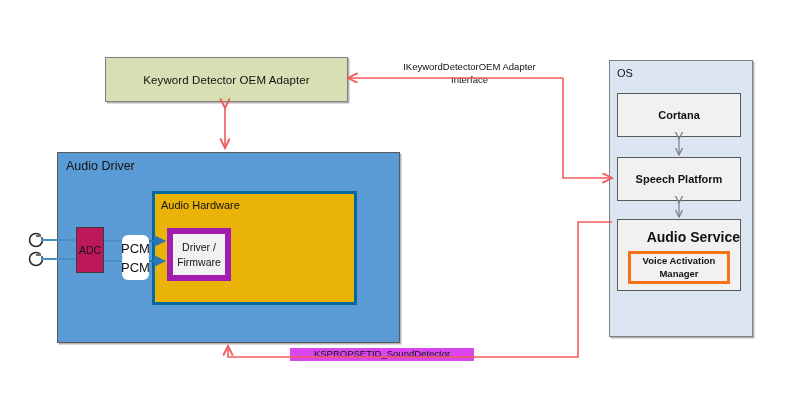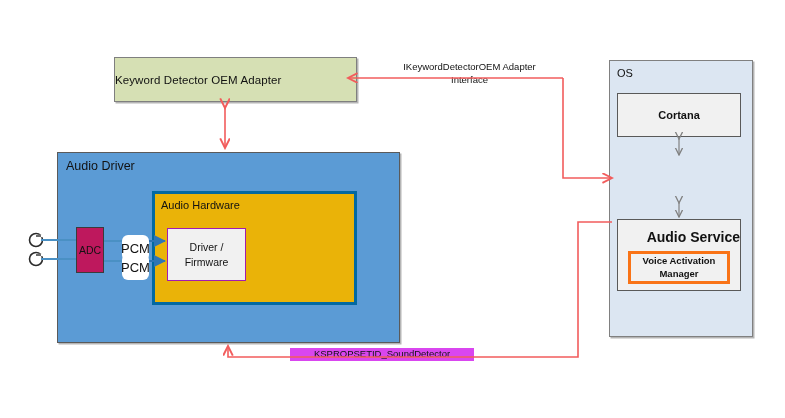--- a/index.html
+++ b/index.html
@@ -25,22 +25,21 @@
   #kd-adapter {
     left: 105px;
     top: 57px;
     width: 243px;
     height: 45px;
     background: #D6E0B4;
     border: 1px solid #7F7F7F;
     box-shadow: 1.5px 1.5px 0 rgba(120,120,120,0.55);
     display: flex;
     align-items: center;
-    justify-content: flex-start;
-    margin-left: 9px;
+    justify-content: center;
   }
   #kd-adapter .lbl {
     font-size: 11.5px;
     color: #111111;
     letter-spacing: 0.1px;
     white-space: nowrap;
   }
   
   #audio-driver {
     left: 57px;
@@ -73,24 +72,24 @@
     left: 6px;
     top: 5px;
     font-size: 11px;
     color: #121212;
     white-space: nowrap;
   }
   
   #driver-firmware {
     left: 167px;
     top: 228px;
-    width: 79px;
+    width: 64px;
     height: 53px;
     background: #F1F1F1;
-    border: 1px solid #a21caf;
+    border: 6px solid #a21caf;
     display: flex;
     align-items: center;
     justify-content: center;
     text-align: center;
   }
   #driver-firmware .lbl {
     font-size: 10.5px;
     color: #121212;
     line-height: 1.35;
   }
@@ -250,20 +249,23 @@
   <div class="pcm" id="pcm-bottom">PCM</div>
 
   <div class="box" id="os-panel">
     <span id="os-title">OS</span>
   </div>
 
   <div class="os-item" id="cortana">
     <span>Cortana</span>
   </div>
 
+  <div class="os-item" id="speech-platform">
+    <span>Speech Platform</span>
+  </div>
 
   <div class="os-item" id="audio-service">
     <span id="audio-service-title">Audio Service</span>
     <div id="vam">
       <span><span>Voice Activation</span><br><span>Manager</span></span>
     </div>
   </div>
 
   <div class="edge-label" id="lbl-ikeyword">
     <span>IKeywordDetectorOEM Adapter</span><br>

